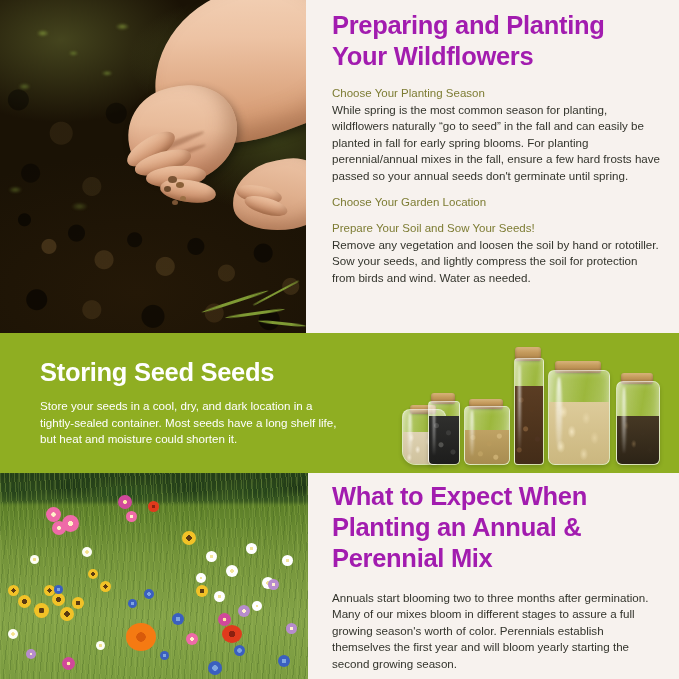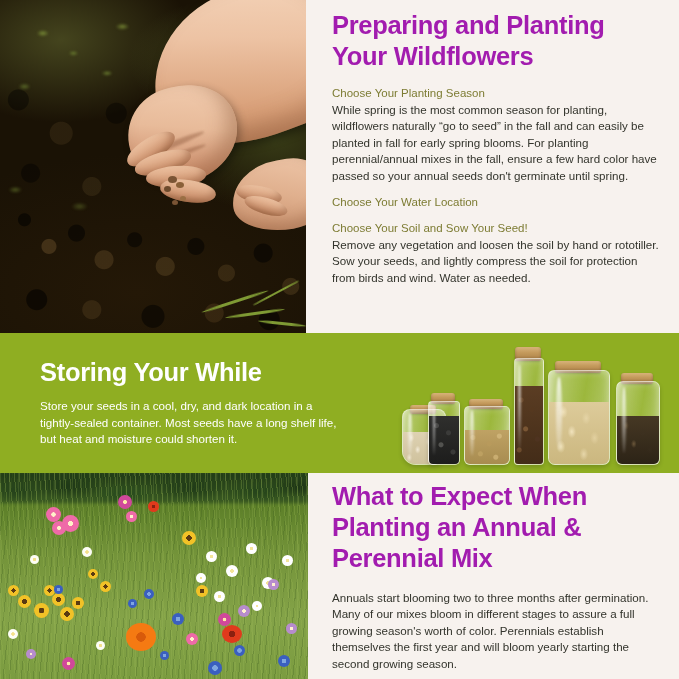--- a/index.html
+++ b/index.html
@@ -272,37 +272,37 @@
       <div class="hand2"></div>
       <div class="finger" style="left:236px;top:186px;width:46px;height:17px;transform:rotate(10deg);"></div>
       <div class="finger" style="left:244px;top:198px;width:44px;height:16px;transform:rotate(16deg);"></div>
     </div>
 
     <div class="top-copy">
       <h1 class="h1">Preparing and Planting Your Wildflowers</h1>
 
       <div class="blk">
         <p class="sub">Choose Your Planting Season</p>
-        <p class="body">While spring is the most common season for planting, wildflowers naturally “go to seed” in the fall and can easily be planted in fall for early spring blooms. For planting perennial/annual mixes in the fall, ensure a few hard color have passed so your annual seeds don't germinate until spring.</p>
+        <p class="body">While spring is the most common season for planting, wildflowers naturally “go to seed” in the fall and can easily be planted in fall for early spring blooms. For planting perennial/annual mixes in the fall, ensure a few hard frosts have passed so your annual seeds don't germinate until spring.</p>
       </div>
 
       <div class="blk">
-        <p class="sub">Choose Your Water Location</p>
+        <p class="sub">Choose Your Garden Location</p>
       </div>
 
       <div class="blk">
-        <p class="sub">Choose Your Soil and Sow Your Seed!</p>
+        <p class="sub">Prepare Your Soil and Sow Your Seeds!</p>
         <p class="body">Remove any vegetation and loosen the soil by hand or rototiller. Sow your seeds, and lightly compress the soil for protection from birds and wind. Water as needed.</p>
       </div>
     </div>
   </div>
 
   <div class="sec-green">
     <div class="green-copy">
-      <h1 class="h1">Storing Your While</h1>
+      <h1 class="h1">Storing Seed Seeds</h1>
       <p class="body">Store your seeds in a cool, dry, and dark location in a tightly-sealed container. Most seeds have a long shelf life, but heat and moisture could shorten it.</p>
     </div>
 
     <div class="jars-wrap">
 
       <div class="jar" style="left:22px;width:42px;height:62px;">
         <div class="cork" style="top:2px;width:26px;height:9px;"></div>
         <div class="glass" style="height:54px;border-radius:8px 8px 14px 14px;">
           <div class="fill f-white" style="height:32px;"></div>
           <div class="shine"></div>

